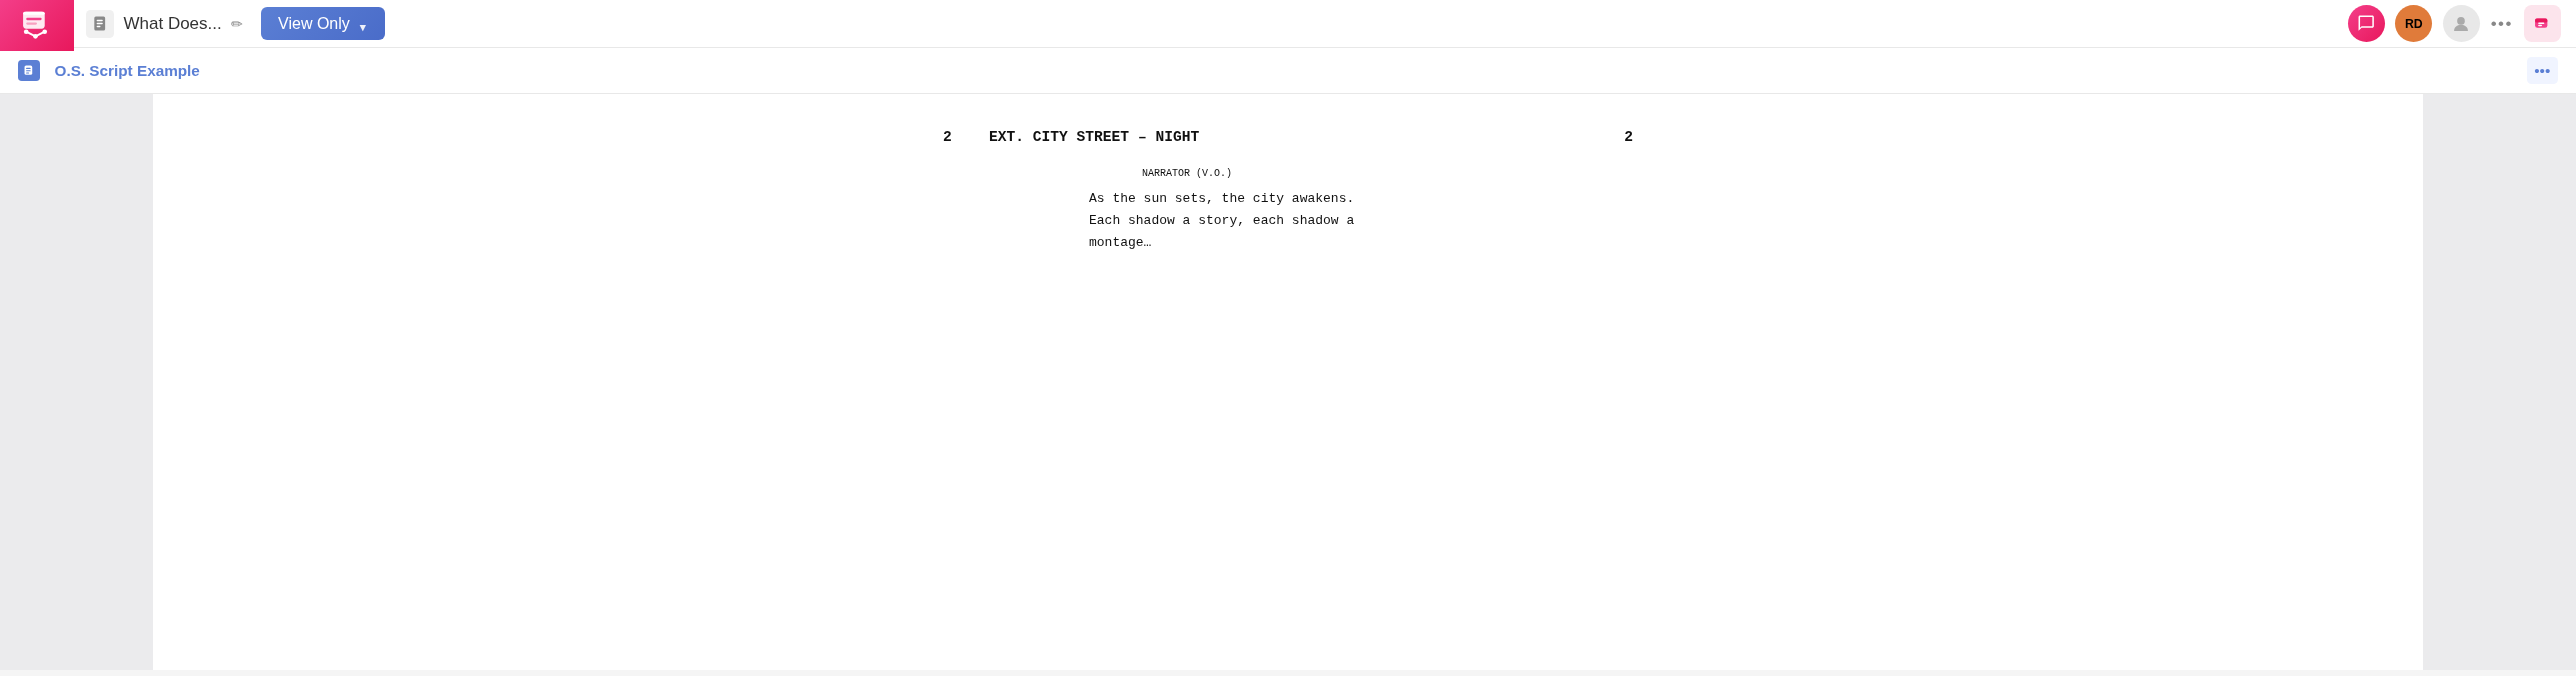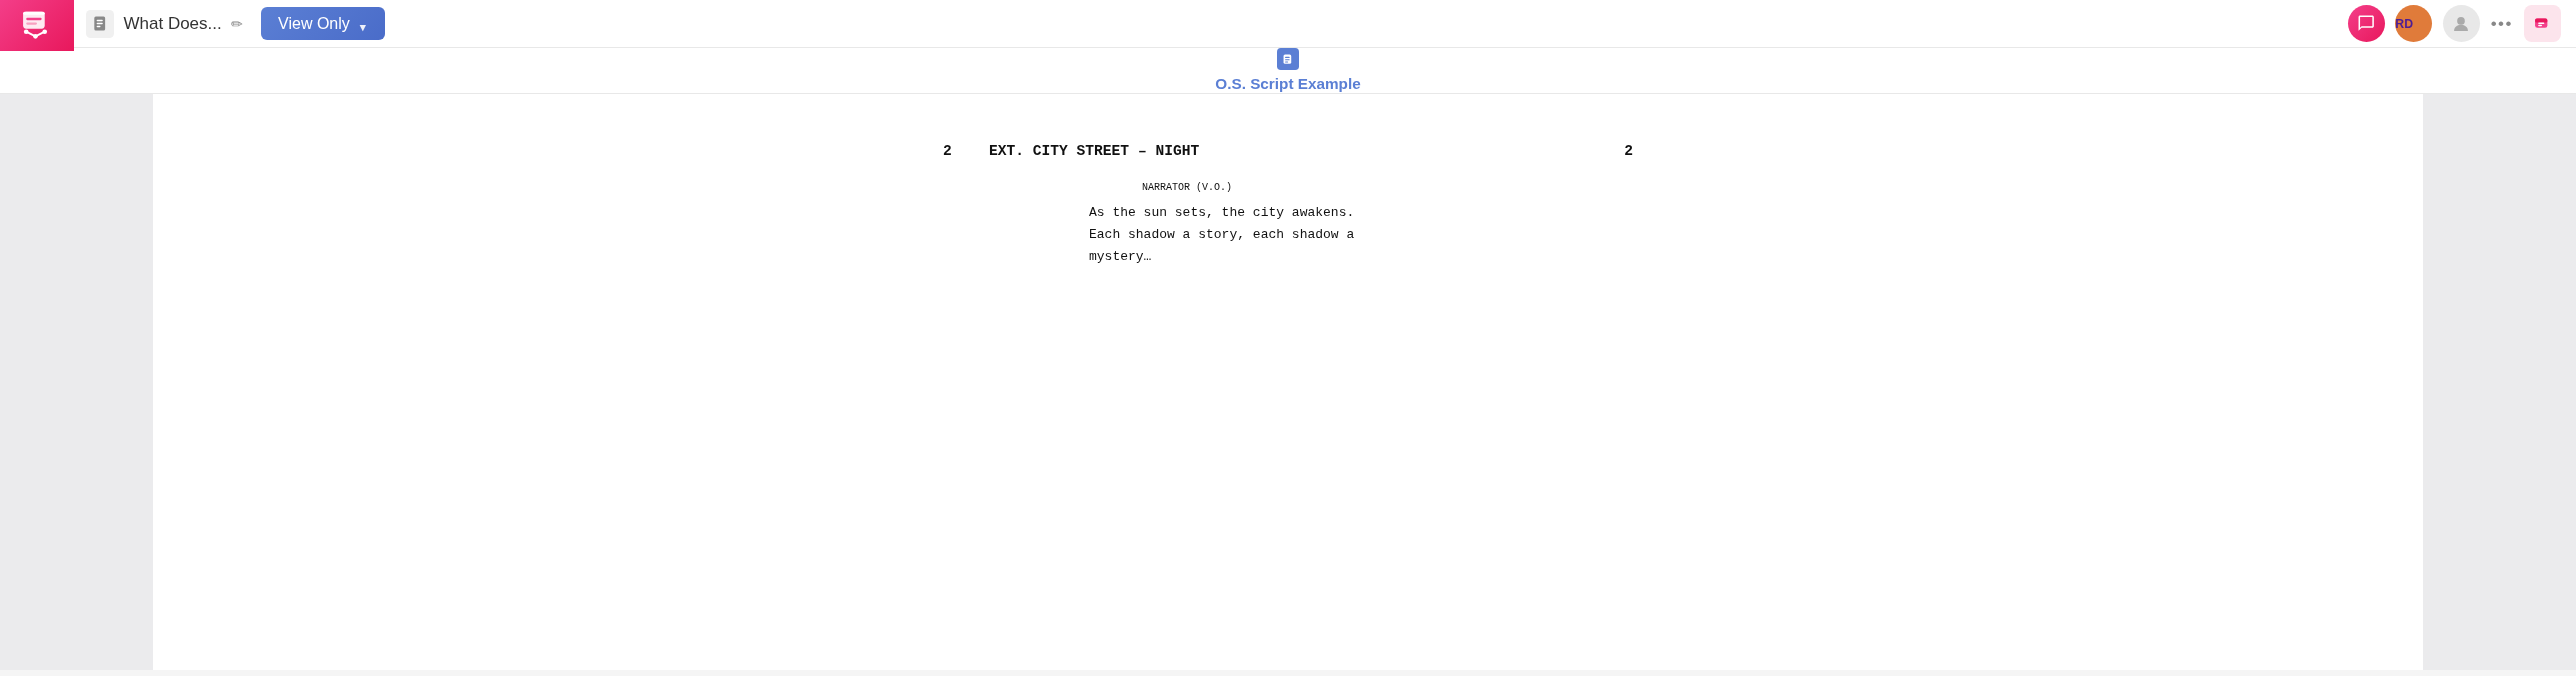--- a/index.html
+++ b/index.html
@@ -121,21 +121,22 @@
       height: 18.4px;
     }
 
     .avatar-rd {
       width: 37px;
       height: 37px;
       border-radius: 50%;
       background: #e07b3a;
       display: flex;
       align-items: center;
-      color: #4c1d95;
+      justify-content: center;
+      color: #000000;
       font-size: 12.3px;
       font-weight: 600;
     }
 
     .avatar-user {
       width: 37px;
       height: 37px;
       border-radius: 50%;
       background: #e8e8e8;
       display: flex;
@@ -162,23 +163,22 @@
       cursor: pointer;
     }
 
     
     .breadcrumb-bar {
       display: flex;
       align-items: center;
       background: #ffffff;
       height: 46px;
       border-bottom: 0.8px solid #e8e8e8;
-      padding: 0 29px;
-      gap: 5px;
-      flex-direction: column;
+      padding: 0 18px;
+      gap: 15px;
     }
 
     .breadcrumb-icon {
       width: 21.5px;
       height: 21.5px;
       background: #5b7fd4;
       border-radius: 3.8px;
       display: flex;
       align-items: center;
       justify-content: center;
@@ -256,21 +256,20 @@
       font-weight: 700;
       font-size: 14.6px;
       min-width: 46px;
       flex-shrink: 0;
     }
 
     .scene-heading-text {
       font-weight: 700;
       font-size: 14.6px;
       flex: 1;
-      margin-top: 14px;
     }
 
     .scene-number-right {
       font-weight: 700;
       font-size: 14.6px;
       min-width: 46px;
       text-align: right;
       flex-shrink: 0;
     }
 
@@ -393,21 +392,21 @@
         <span class="scene-heading-text">EXT. CITY STREET – NIGHT</span>
         <span class="scene-number-right">2</span>
       </div>
 
 
       <div class="dialog-block">
         <div class="character-name">NARRATOR (V.O.)</div>
         <div class="dialog-text">
           <span>As the sun sets, the city awakens.</span><br>
           <span>Each shadow a story, each shadow a</span><br>
-          <span>mystery…</span>
+          <span>montage…</span>
         </div>
       </div>
 
     </div>
   </div>
 
   <div class="right-gutter"></div>
 </div>
 
 

